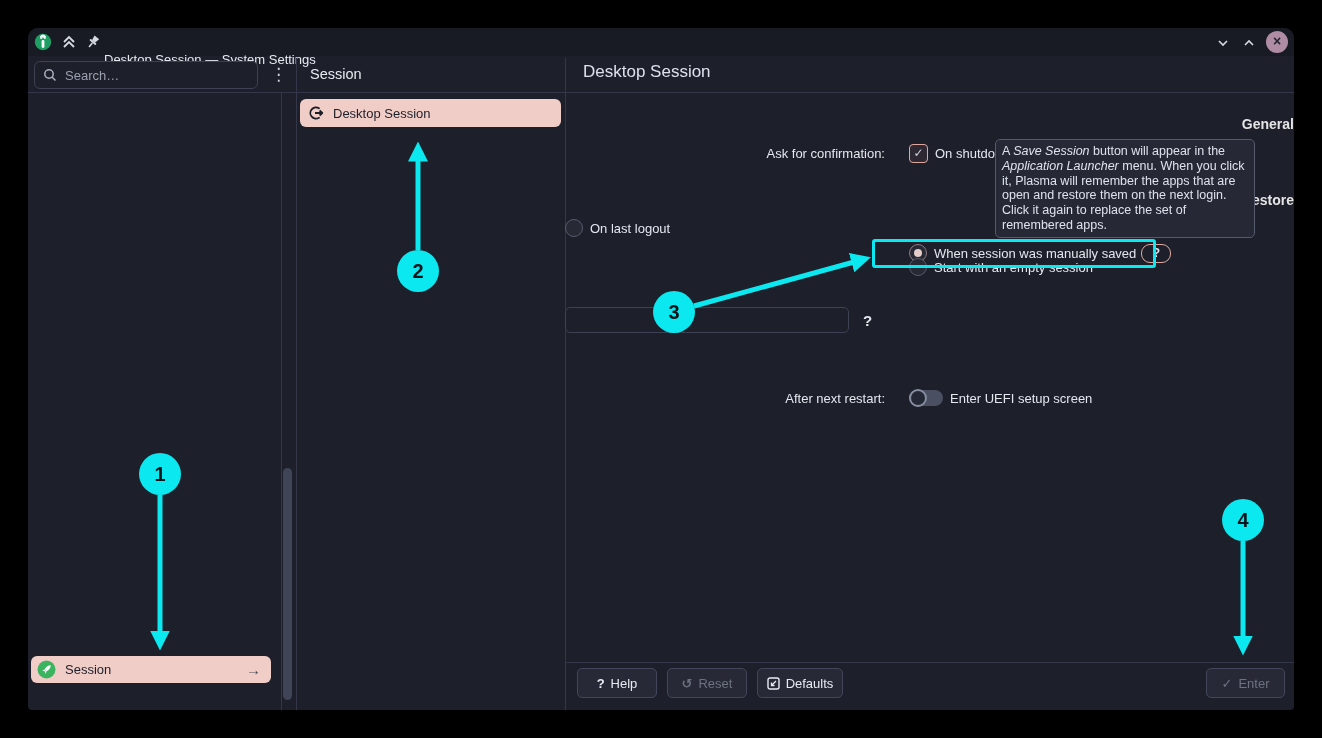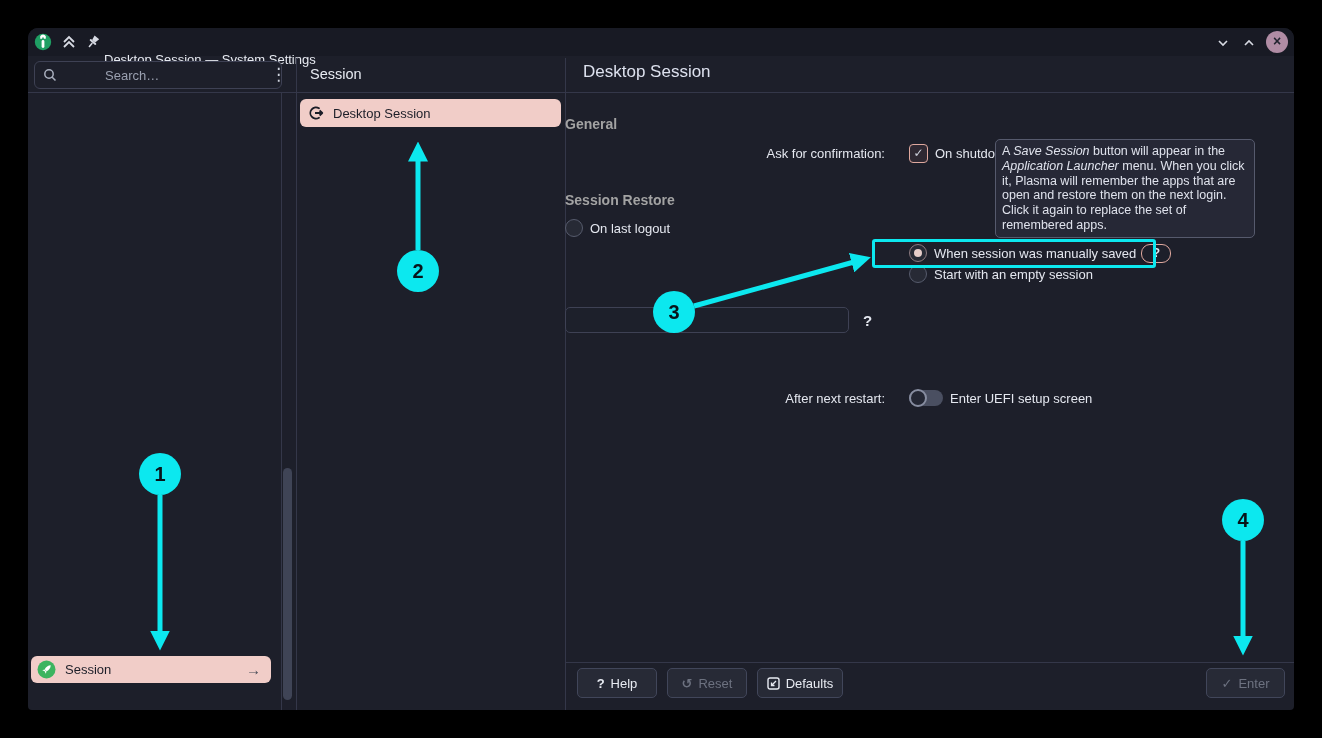--- a/index.html
+++ b/index.html
@@ -7,37 +7,37 @@
   .window{position:absolute;left:28px;top:28px;width:1266px;height:682px;background:#1d1f2a;
     border-radius:10px 10px 4px 4px;overflow:hidden;}
   
   .titlebar{position:absolute;left:0;top:0;width:100%;height:28px;background:#181a24;}
   .tb-icon{position:absolute;top:5px;width:18px;height:18px;}
   .tb-title{position:absolute;left:76px;top:6px;font-size:13px;color:#e7eaf1;white-space:nowrap;margin-top:18px;}
   .win-ctl{position:absolute;top:6px;width:18px;height:18px;}
   .close-btn{position:absolute;top:3px;width:22px;height:22px;border-radius:50%;background:#b08ca4;
     color:#22242f;font-size:14px;font-weight:bold;text-align:center;line-height:21px;}
   
-  .search-box{position:absolute;left:6px;top:33px;width:248px;height:28px;border:1px solid #3e4154;
-    border-radius:6px;background:#1d1f2a;display:flex;align-items:center;box-sizing:border-box;gap:40px;}
+  .search-box{position:absolute;left:6px;top:33px;width:224px;height:28px;border:1px solid #3e4154;
+    border-radius:6px;background:#1d1f2a;display:flex;align-items:center;box-sizing:border-box;}
   .search-box input{background:transparent;border:none;outline:none;color:#e7eaf1;font-size:13px;
     width:170px;font-family:inherit;}
   .search-box input::placeholder{color:#9aa0b0;}
   .kebab{position:absolute;left:242px;top:36px;font-size:17px;color:#cfd3dd;width:14px;text-align:center;}
   .col-header{position:absolute;top:38px;font-size:14.5px;color:#e8ebf2;}
   .main-title{position:absolute;left:555px;top:34px;font-size:17px;color:#dde1ee;}
   
   .hline{position:absolute;background:#343749;height:1px;}
   .vline{position:absolute;background:#343749;width:1px;}
   
   .pill-item{position:absolute;background:#f1cdc8;border-radius:6px;display:flex;align-items:center;
     color:#1c1e28;font-size:13px;box-sizing:border-box;}
   .scrollbar{position:absolute;left:255px;top:440px;width:9px;height:232px;border-radius:4.5px;background:#3f4456;}
   
-  .heading{position:absolute;left:537px;width:729px;text-align:left;font-size:14px;font-weight:bold;color:#a3a3a3;}
+  .heading{position:absolute;left:537px;width:729px;text-align:right;font-size:14px;font-weight:bold;color:#e5e5e5;}
   .form-row{position:absolute;left:537px;width:729px;height:28px;display:flex;align-items:center;}
   .form-label{width:320px;text-align:right;padding-right:24px;color:#e4e7ef;font-size:13px;flex:none;}
   .opt-text{color:#e4e7ef;font-size:13px;margin-left:7px;white-space:nowrap;}
   .checkbox{width:17px;height:17px;border:1.5px solid #dfa89e;border-radius:4px;background:#2e2832;
     color:#cfd3de;font-size:12px;font-weight:bold;text-align:center;line-height:16px;flex:none;}
   .radio{width:16px;height:16px;border:1.5px solid #565b6c;border-radius:50%;background:#272a35;
     flex:none;position:relative;}
   .radio.sel{border-color:#8d7a80;}
   .radio.sel::after{content:"";position:absolute;left:4px;top:4px;width:8px;height:8px;border-radius:50%;background:#e6cdc9;}
   .qpill{margin-left:5px;width:28px;height:17px;border:1.5px solid #dfa89e;border-radius:9px;
@@ -150,21 +150,21 @@
     <span class="opt-text">On last logout</span>
   </div>
 
   <div class="form-row" style="top:211px">
     <span class="form-label"></span>
     <span class="radio sel"></span>
     <span class="opt-text">When session was manually saved</span>
     <span class="qpill">?</span>
   </div>
 
-  <div class="form-row" style="top:232px">
+  <div class="form-row" style="top:225px">
     <span class="form-label"></span>
     <span class="radio"></span>
     <span class="opt-text">Start with an empty session</span>
   </div>
 
   <div class="form-row" style="top:278px">
     <input class="text-input" value="" style="">
     <span class="q-after">?</span>
   </div>
 

